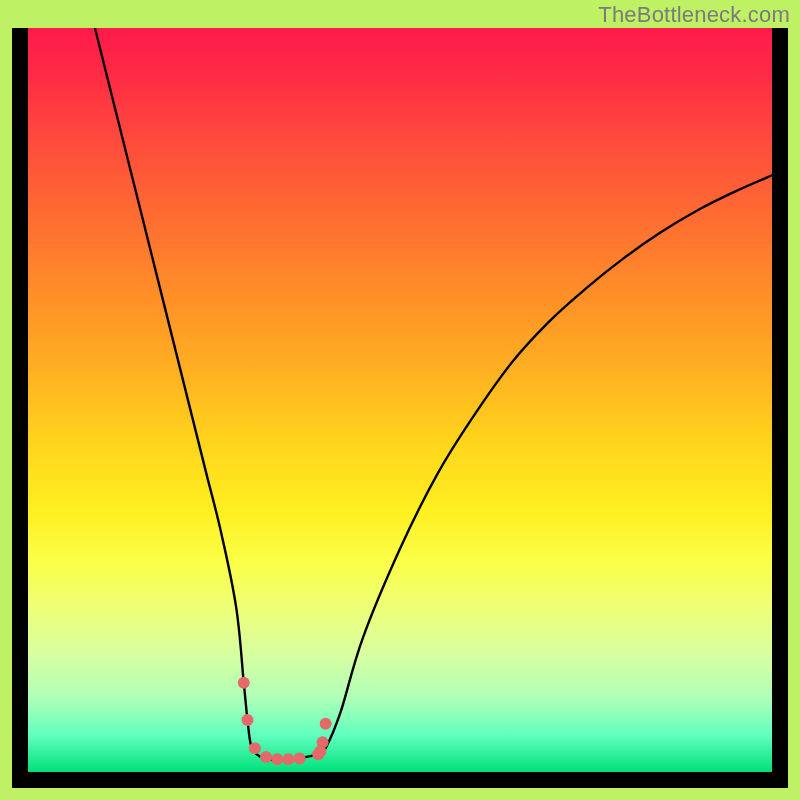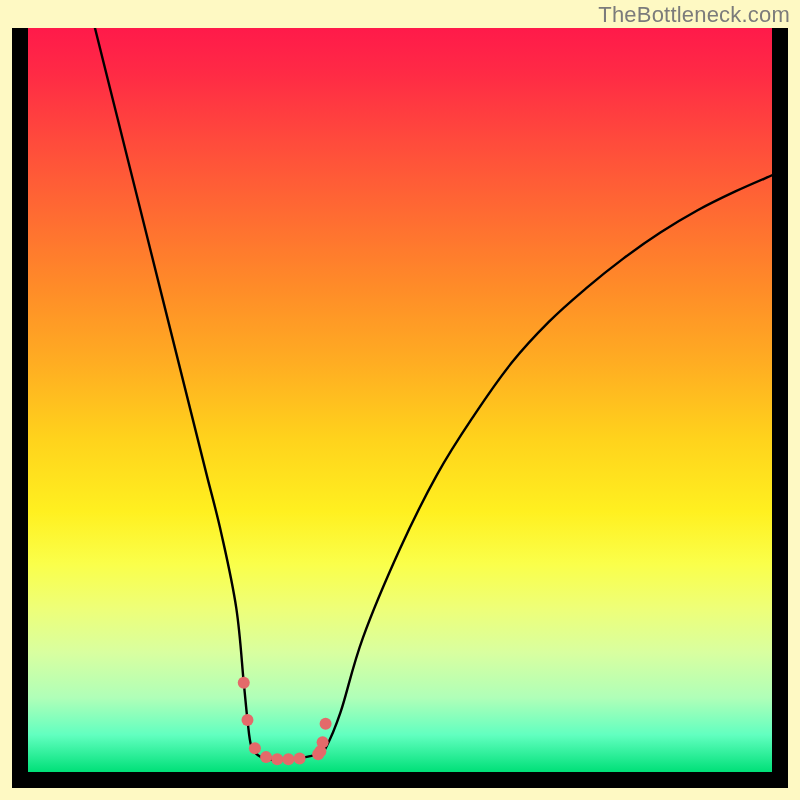--- a/index.html
+++ b/index.html
@@ -7,21 +7,21 @@
     padding: 0;
     width: 800px;
     height: 800px;
     background: #ffffff;
     overflow: hidden;
   }
   .wrap {
     position: relative;
     width: 800px;
     height: 800px;
-    background: #fef9c3;
+    background: #bef264;
   }
   .attribution {
     position: absolute;
     top: 2px;
     right: 10px;
     font-family: Arial, Helvetica, sans-serif;
     font-size: 22px;
     color: #7b7b7b;
     font-weight: 500;
     letter-spacing: 0.2px;

